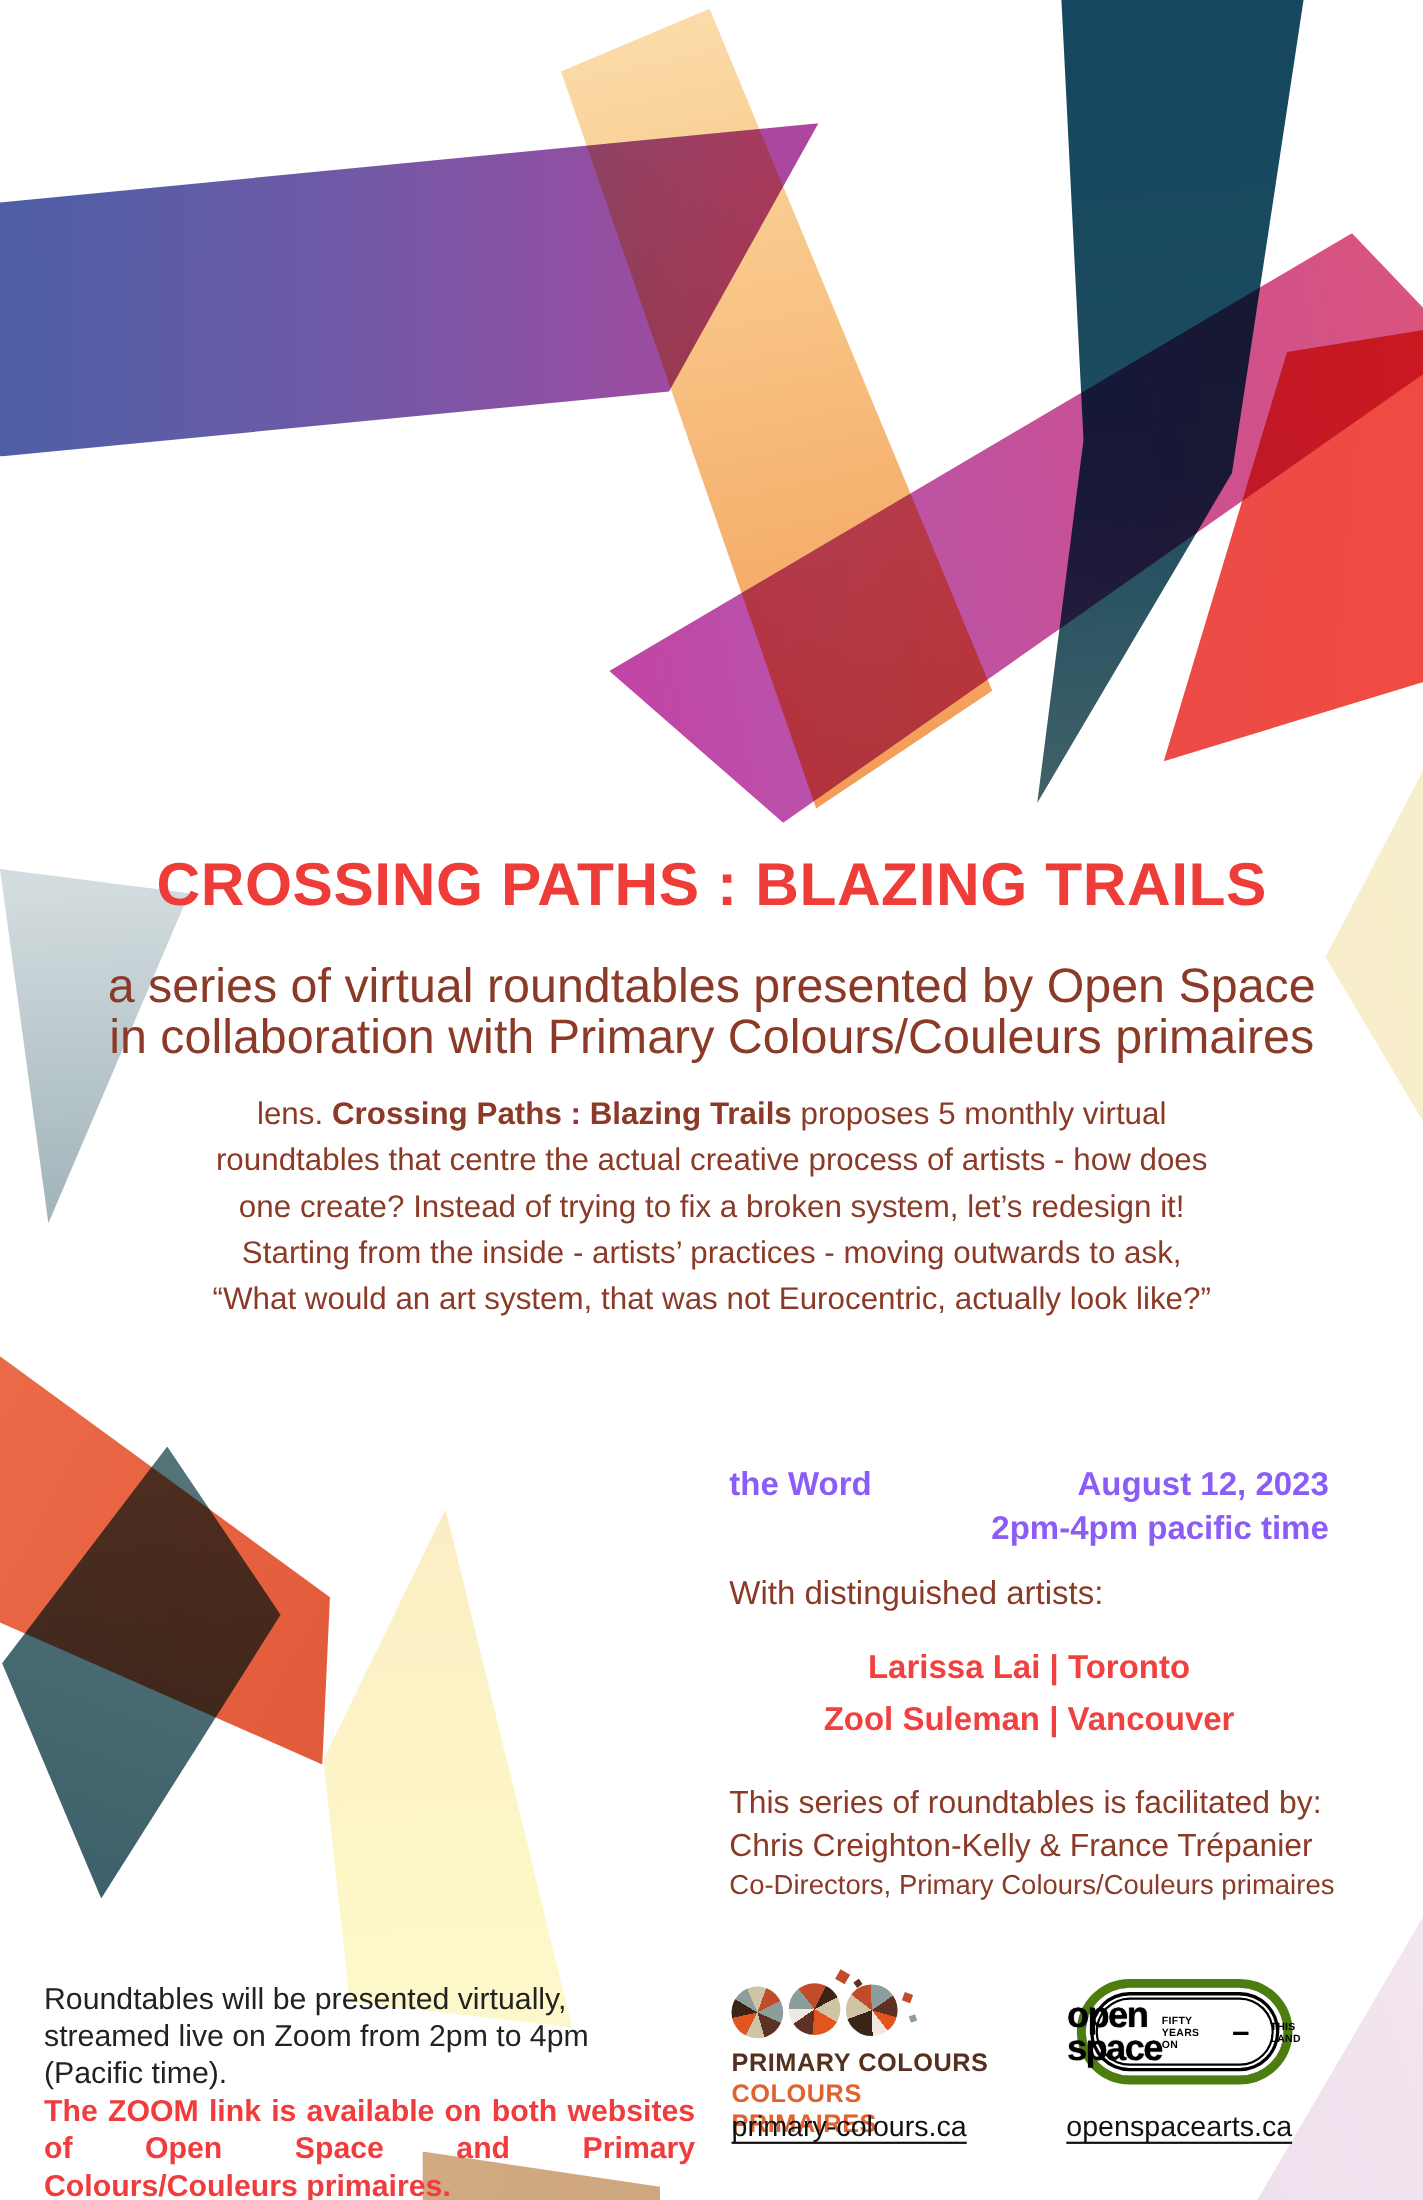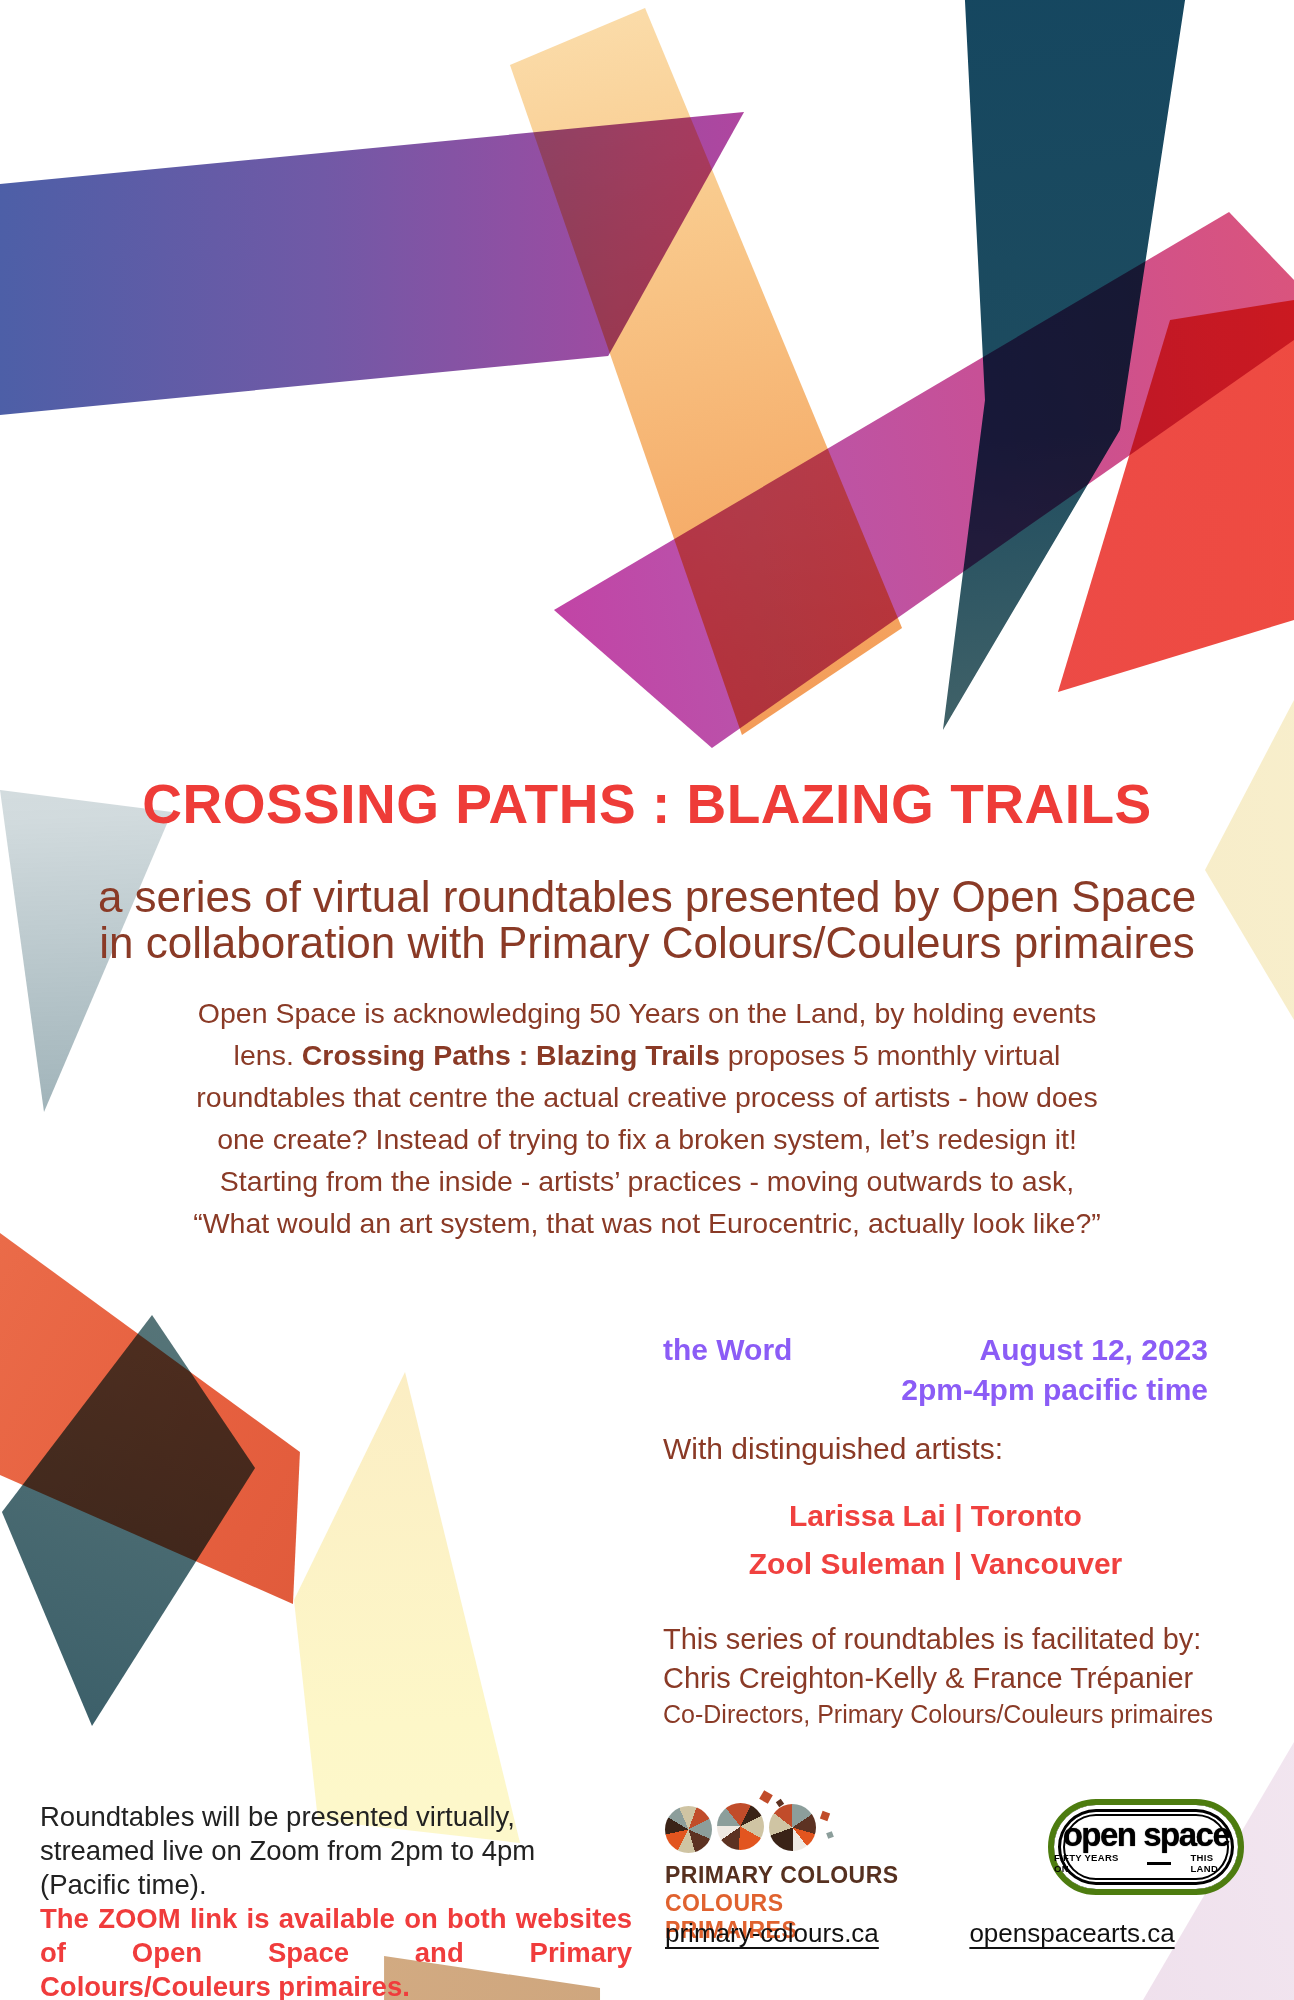--- a/index.html
+++ b/index.html
@@ -105,24 +105,24 @@
   .pc-c2{background:conic-gradient(from 120deg,#e2551f 0 18%,#5d3222 18% 32%,#efe9e2 32% 42%,#8c9e9b 42% 56%,#c14c2a 56% 74%,#3a2317 74% 84%,#cfc4a3 84% 100%);margin-top:-6px;}
   .pc-c3{background:conic-gradient(from 250deg,#cfc4a3 0 16%,#c14c2a 16% 30%,#8c9e9b 30% 46%,#5d3222 46% 60%,#e2551f 60% 70%,#efe9e2 70% 80%,#3a2317 80% 100%);margin-top:-4px;}
   .pc-frag{position:absolute;}
   .pc-frag.f1{left:96px;top:-14px;width:10px;height:10px;background:#c14c2a;transform:rotate(30deg);}
   .pc-frag.f2{left:112px;top:-6px;width:6px;height:6px;background:#5d3222;transform:rotate(55deg);}
   .pc-frag.f3{left:156px;top:6px;width:8px;height:8px;background:#c14c2a;transform:rotate(20deg);}
   .pc-frag.f4{left:162px;top:26px;width:6px;height:6px;background:#8c9e9b;transform:rotate(70deg);}
   .pc-name1{font-size:23px;font-weight:800;letter-spacing:0.5px;color:#56301f;margin-top:9px;}
   .pc-name2{font-size:23px;font-weight:800;letter-spacing:0.5px;color:#e0622f;margin-top:1px;}
   
-  .os-logo{position:absolute;left:1048px;top:1799px;width:196px;height:96px;
-    background:#ffffff;border:6px solid #4d7c0f;border-radius:60px;box-sizing:border-box;
+  .os-logo{position:absolute;left:979px;top:1799px;width:196px;height:96px;
+    background:#ffffff;border:8px solid #4d7c0f;border-radius:60px;box-sizing:border-box;
     box-shadow:inset 0 0 0 4px #fff,inset 0 0 0 7px #000,inset 0 0 0 9px #fff,inset 0 0 0 11px #000;
-    display:flex;flex-direction:column;align-items:center;justify-content:center;
+    display:flex;flex-direction:row;align-items:center;justify-content:center;
   }
   .os-name{font-size:33px;font-weight:900;letter-spacing:-1.5px;color:#000;line-height:30px;
     text-shadow:0 0 1px #000;}
   .os-tagline{display:flex;align-items:center;gap:20px;font-size:9.5px;font-weight:800;color:#000;margin-top:2px;letter-spacing:0.3px;}
   .os-dash{width:26px;height:3px;background:#000;}
   
   .site-link{
     position:absolute;font-size:26px;color:#111;top:1918px;
     text-decoration:underline;text-underline-offset:5px;text-decoration-thickness:2px;
     cursor:pointer;
@@ -148,21 +148,20 @@
   <div class="shape sh-tan-wedge"></div>
   <div class="shape sh-lavender-corner"></div>
 
   <div class="title">CROSSING PATHS : BLAZING TRAILS</div>
   <div class="subtitle">
     <div>a series of virtual roundtables presented by Open Space</div>
     <div>in collaboration with Primary Colours/Couleurs primaires</div>
   </div>
 
   <div class="intro">
-    <div>Open Space is acknowledging 50 Years on the Land, by holding events</div>
     <div><span>lens. </span><b>Crossing Paths : Blazing Trails</b><span> proposes 5 monthly virtual</span></div>
     <div>roundtables that centre the actual creative process of artists - how does</div>
     <div>one create? Instead of trying to fix a broken system, let’s redesign it!</div>
     <div>Starting from the inside - artists’ practices - moving outwards to ask,</div>
     <div>“What would an art system, that was not Eurocentric, actually look like?”</div>
   </div>
 
   <div class="event-block">
     <div class="event-row">
       <span>the Word</span>

